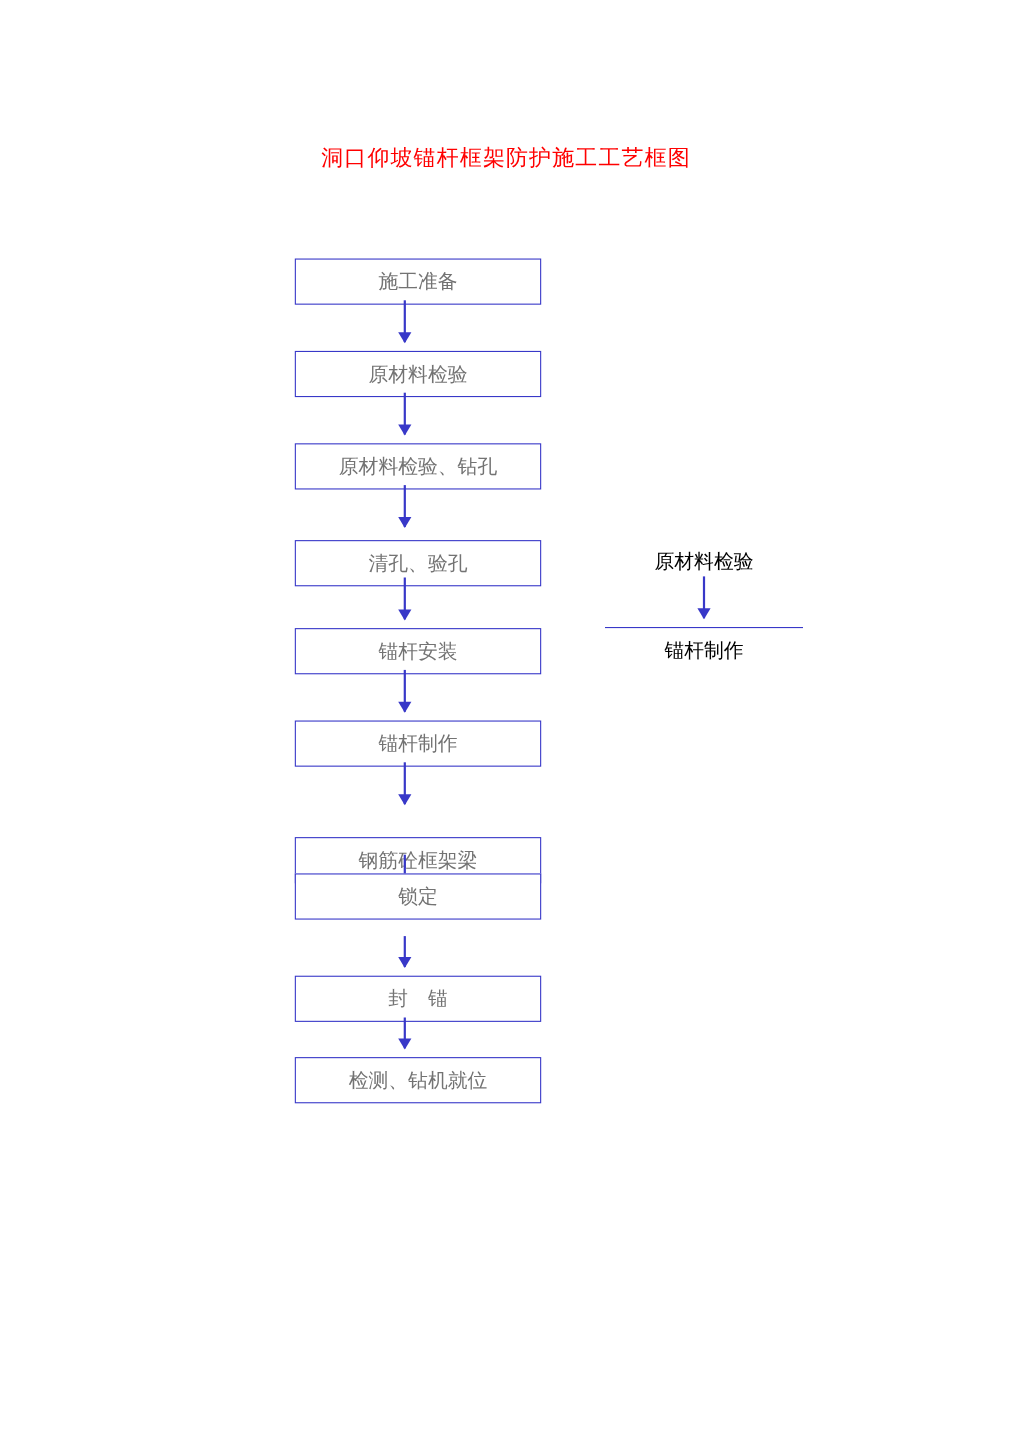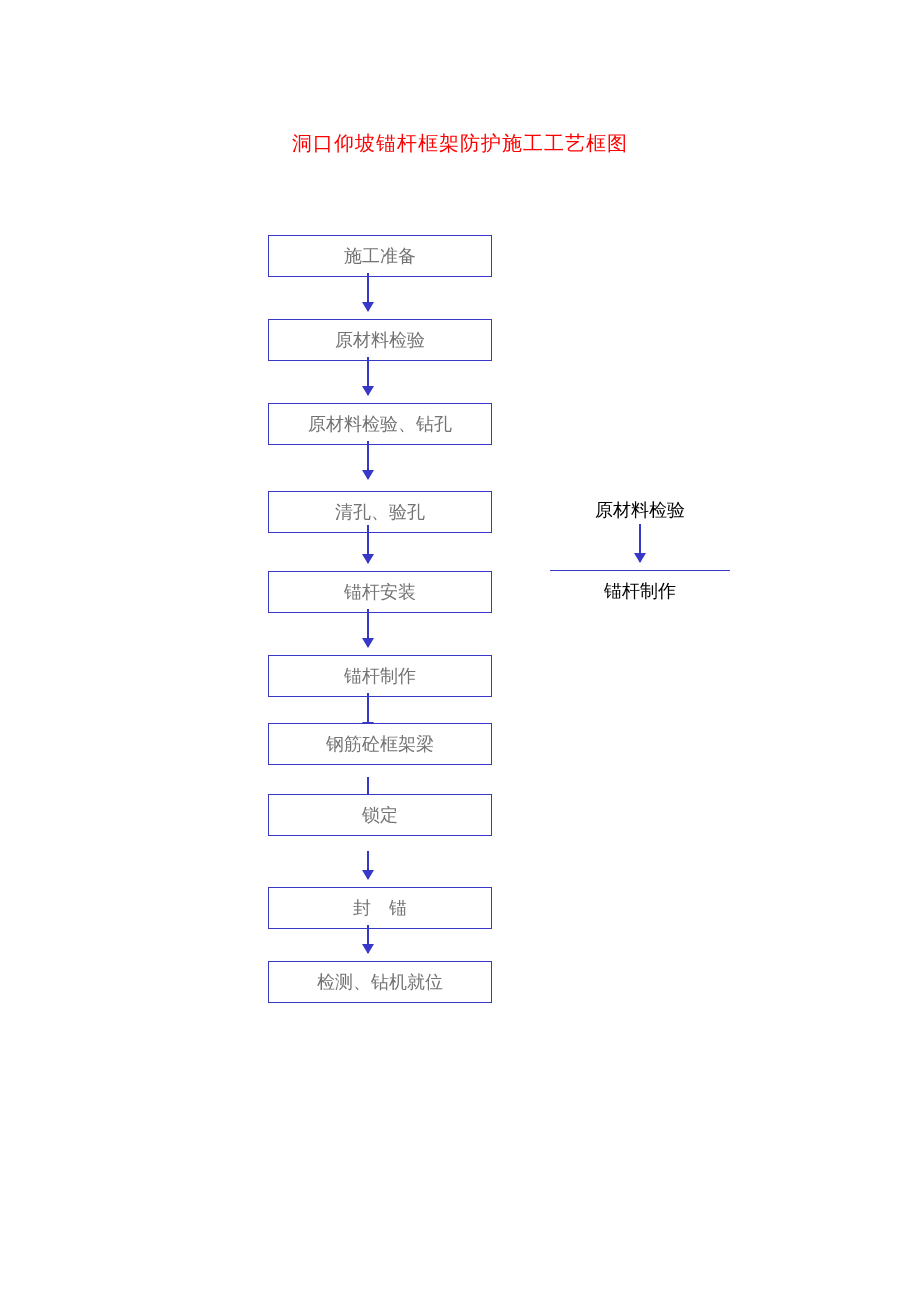--- a/index.html
+++ b/index.html
@@ -134,21 +134,21 @@
       <div class="arrow" style="height:38px"></div>
     </div>
 
     <div class="box" style="top:420px">
       <span>锚杆制作</span>
     </div>
     <div class="arrow-container" style="top:458px">
       <div class="arrow" style="height:38px"></div>
     </div>
 
-    <div class="box" style="top:488px">
+    <div class="box" style="top:526px">
       <span>钢筋砼框架梁</span>
     </div>
     <div class="arrow-container" style="top:542px">
       <div class="arrow" style="height:28px"></div>
     </div>
 
     <div class="box" style="top:559px">
       <span>锁定</span>
     </div>
     <div class="arrow-container" style="top:616px">

